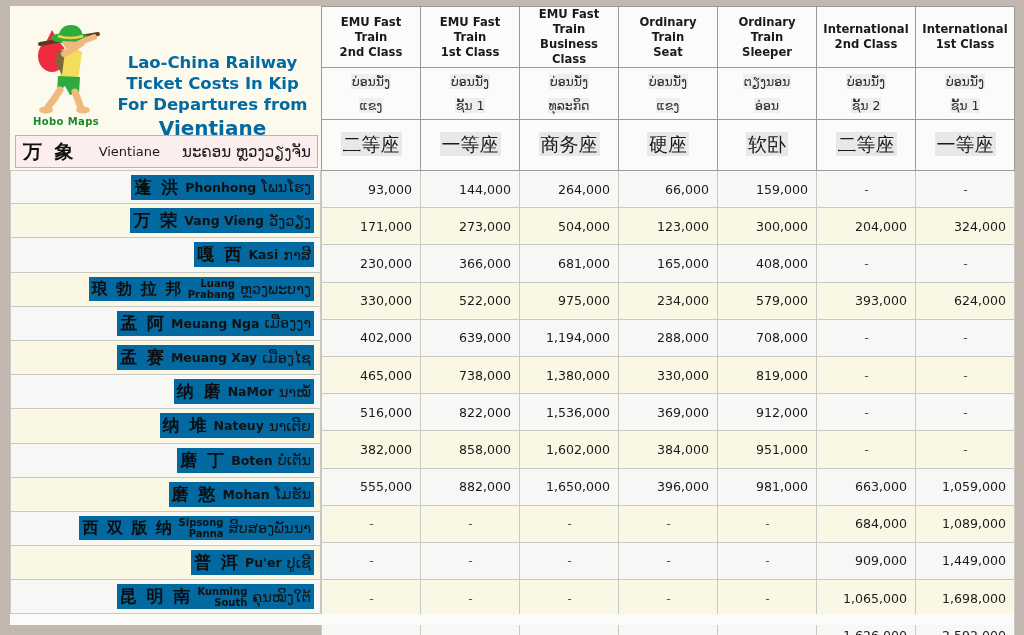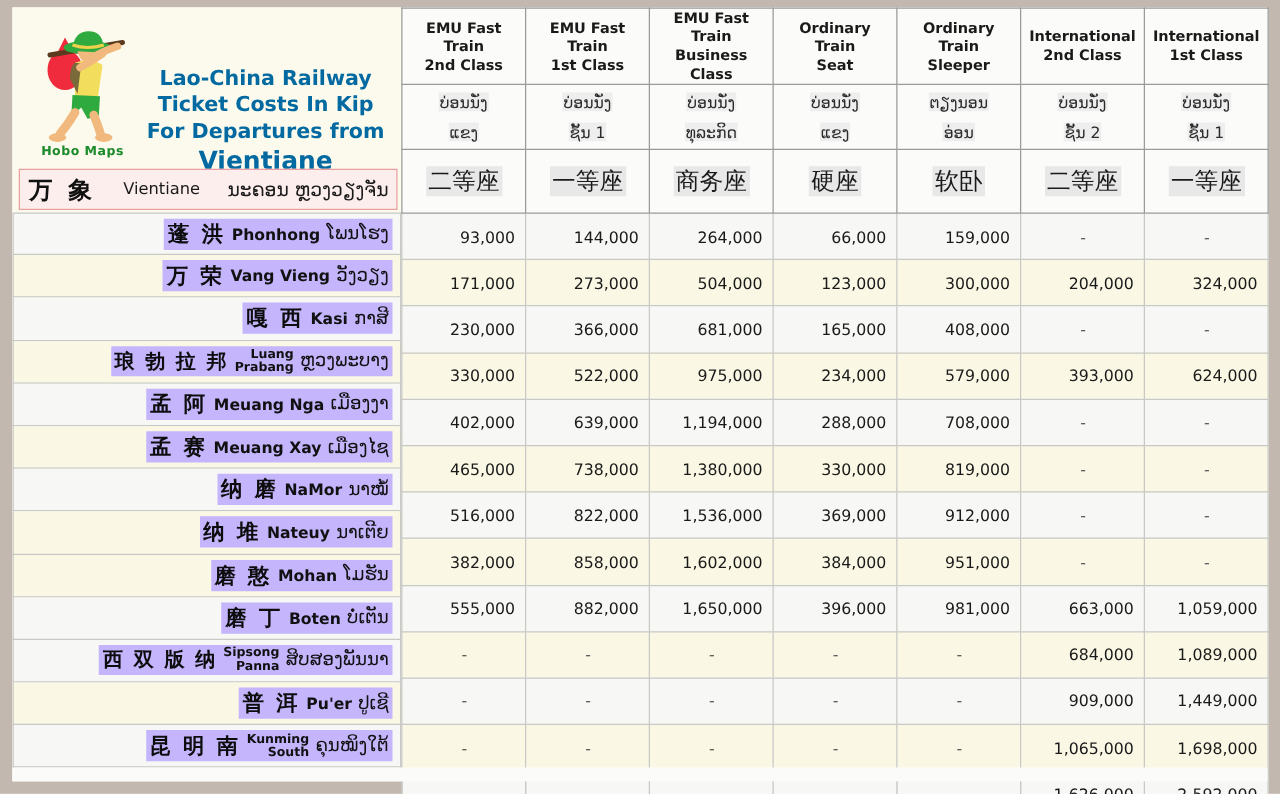--- a/index.html
+++ b/index.html
@@ -129,21 +129,21 @@
     border-top:none;
     background:#f7f7f5;
     display:flex;align-items:center;justify-content:flex-end;
     padding-right:6px;
     overflow:hidden;
     white-space:nowrap;
   }
   .strow:first-child{border-top:1px solid #c8c8c4;}
   .strow.alt{background:#faf8e4;}
   .strow .chip{
-    background:#c4b5fd;
+    background:#0369a1;
     padding:1px 3px;
     display:flex;align-items:center;gap:5px;
   }
   .strow .cn{font-family:"DejaVu Sans",sans-serif;font-size:17px;font-weight:bold;color:#0d0d0d;letter-spacing:2px;}
   .strow .cn.sm{font-size:16px;letter-spacing:1.5px;}
   .strow .en{font-family:"DejaVu Sans",sans-serif;font-size:12.5px;font-weight:bold;color:#111;text-align:center;}
   .strow .en.two{font-size:10px;line-height:11px;text-align:right;white-space:pre-line;}
   .strow .lo{font-family:"DejaVu Sans",sans-serif;font-size:14.5px;color:#111;}
 
   .bottomfill{
@@ -254,32 +254,32 @@
             <span class="lo">ນາໝໍ້</span>
           </div>
         </div>
         <div class="strow alt">
           <div class="chip">
             <span class="cn">纳 堆</span>
             <span class="en">Nateuy</span>
             <span class="lo">ນາເຕີຍ</span>
           </div>
         </div>
+        <div class="strow">
+          <div class="chip">
+            <span class="cn">磨 丁</span>
+            <span class="en">Boten</span>
+            <span class="lo">ບໍ່ເຕັນ</span>
+          </div>
+        </div>
         <div class="strow alt">
           <div class="chip">
             <span class="cn">磨 憨</span>
             <span class="en">Mohan</span>
             <span class="lo">ໂມຮັນ</span>
-          </div>
-        </div>
-        <div class="strow">
-          <div class="chip">
-            <span class="cn">磨 丁</span>
-            <span class="en">Boten</span>
-            <span class="lo">ບໍ່ເຕັນ</span>
           </div>
         </div>
         <div class="strow">
           <div class="chip">
             <span class="cn sm">西 双 版 纳</span>
             <span class="en two">Sipsong
 Panna</span>
             <span class="lo">ສິບສອງພັນນາ</span>
           </div>
         </div>

